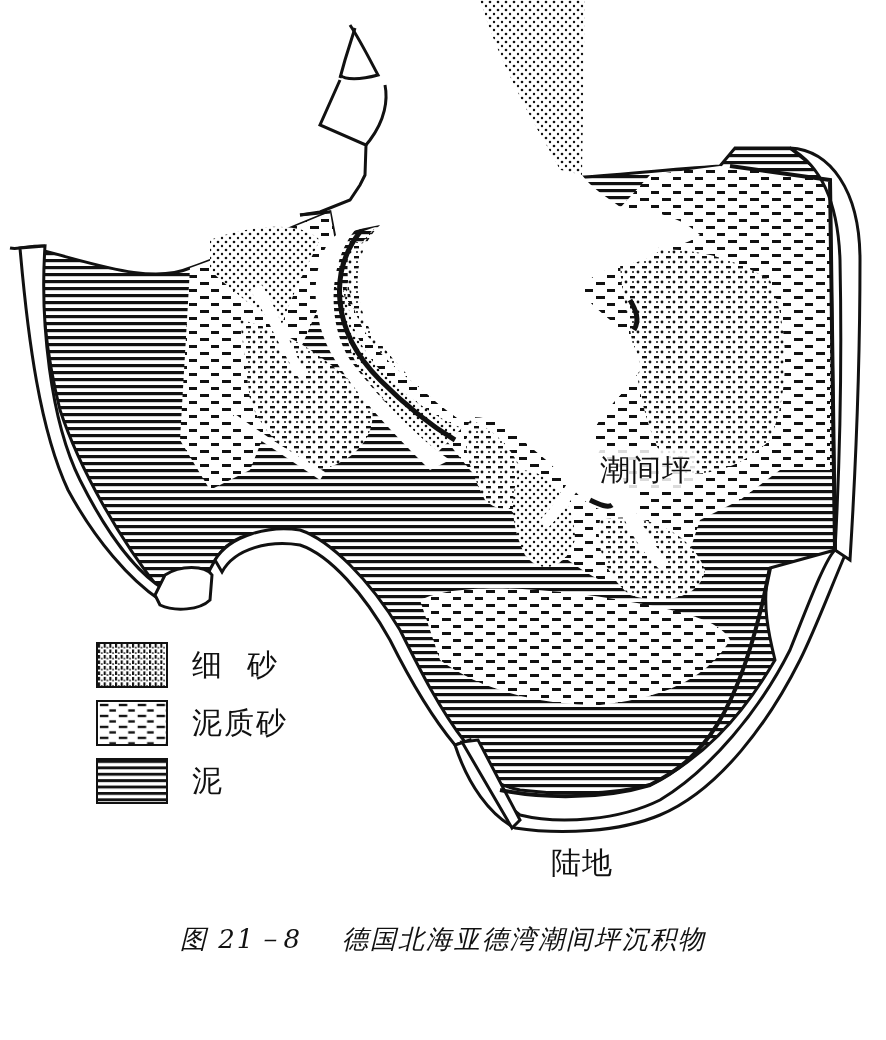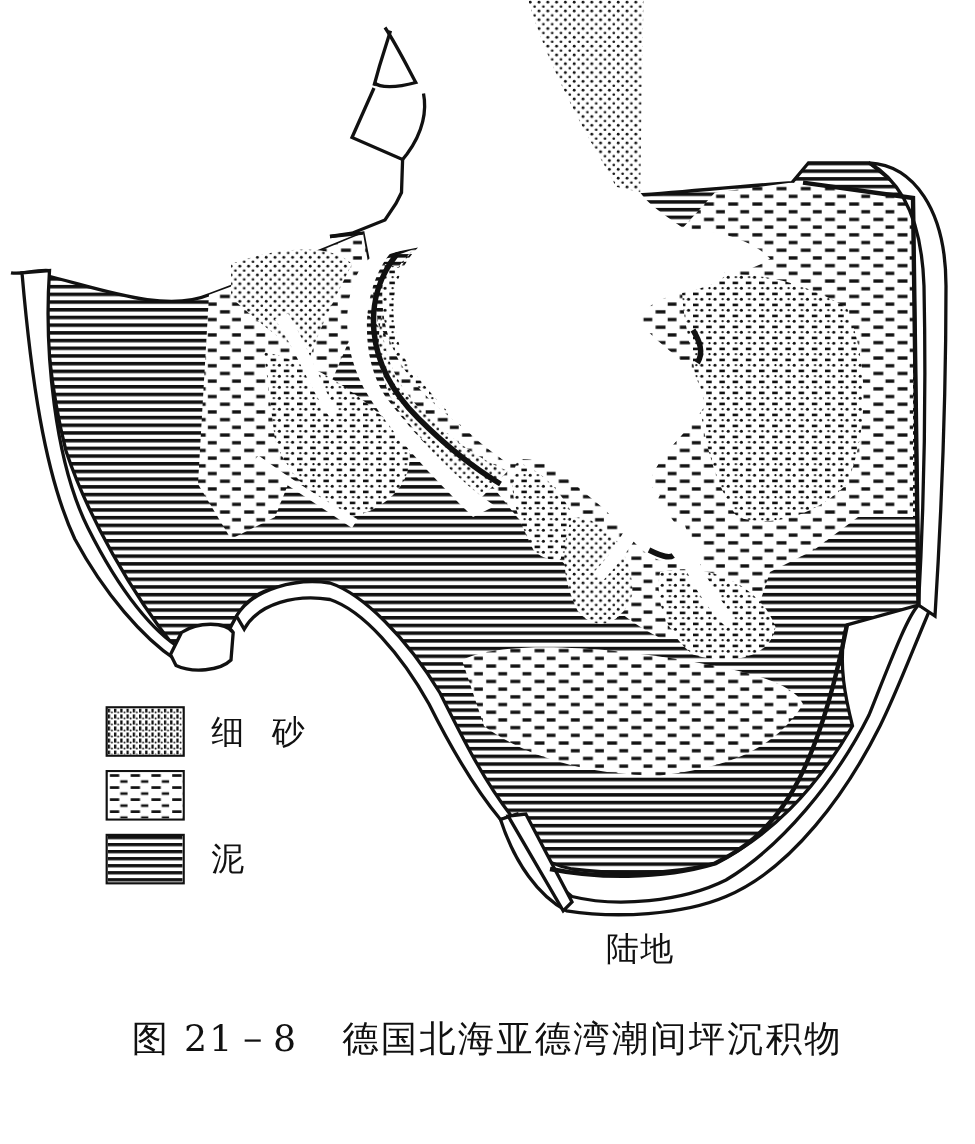--- a/index.html
+++ b/index.html
@@ -79,23 +79,24 @@
       margin-left: 24px;
       white-space: pre;
       letter-spacing: 2px;
     }
     .caption {
       position: absolute;
       left: 0;
       width: 886px;
       text-align: center;
       font-family: "DejaVu Serif", "Liberation Serif", serif;
-      font-size: 33px;
+      font-size: 26px;
       color: #111111;
       letter-spacing: 2px;
+      font-style: italic;
     }
     .caption-line-1 {
       top: 922px;
     }
     .caption-line-1 .fig-num {
       margin-right: 40px;
     }
     .caption-line-2 {
       top: 985px;
     }
@@ -317,20 +318,21 @@
                C 840 460, 842 360, 840 260
                C 838 200, 820 165, 790 148 Z" fill="#ffffff" stroke="#111111" stroke-width="3"></path>
 
       <path d="M 462 742 L 478 740 L 520 820 L 512 828 Z" fill="#ffffff" stroke="#111111" stroke-width="3"></path>
     </g>
 
     <path d="M 730 166 L 830 180 L 835 550" fill="none" stroke="#111111" stroke-width="4"></path>
     <path d="M 770 568 C 740 720, 700 760, 650 785 C 600 800, 540 798, 500 790" fill="none" stroke="#111111" stroke-width="4"></path>
   </svg>
 
+  <div class="map-label label-tidal">潮间坪</div>
   <div class="map-label label-land">陆地</div>
 
   <div class="legend">
     <div class="legend-item">
       <div class="legend-swatch">
         <svg viewBox="0 0 72 46" preserveAspectRatio="none">
           <defs>
             <pattern id="lg-fine" width="6" height="6" patternUnits="userSpaceOnUse">
               <rect width="6" height="6" fill="#ffffff"></rect>
               <rect x="0" y="0" width="2.2" height="4" fill="#111111"></rect>
@@ -348,20 +350,21 @@
           <defs>
             <pattern id="lg-muddy" width="20" height="12" patternUnits="userSpaceOnUse">
               <rect width="20" height="12" fill="#ffffff"></rect>
               <rect x="2" y="2" width="9" height="2.6" fill="#111111"></rect>
               <rect x="12" y="8" width="7" height="2.6" fill="#111111"></rect>
             </pattern>
           </defs>
           <rect width="72" height="46" fill="url(#lg-muddy)"></rect>
         </svg>
       </div>
+      <span class="legend-label">泥质砂</span>
     </div>
     <div class="legend-item">
       <div class="legend-swatch">
         <svg viewBox="0 0 72 46" preserveAspectRatio="none">
           <defs>
             <pattern id="lg-mud" width="10" height="7" patternUnits="userSpaceOnUse">
               <rect width="10" height="7" fill="#ffffff"></rect>
               <rect x="0" y="0" width="10" height="3.2" fill="#111111"></rect>
             </pattern>
           </defs>

